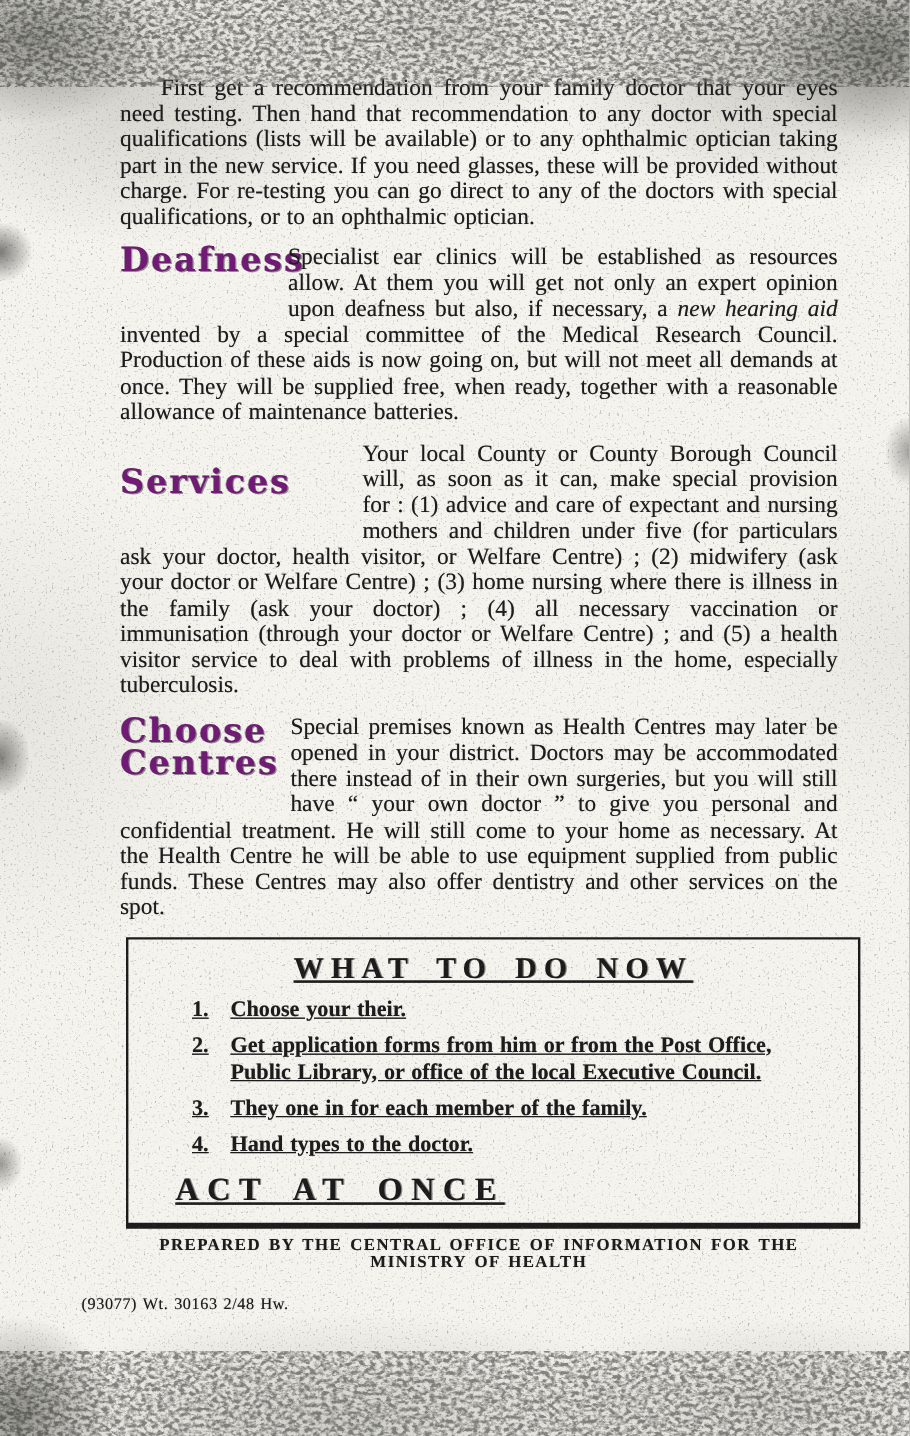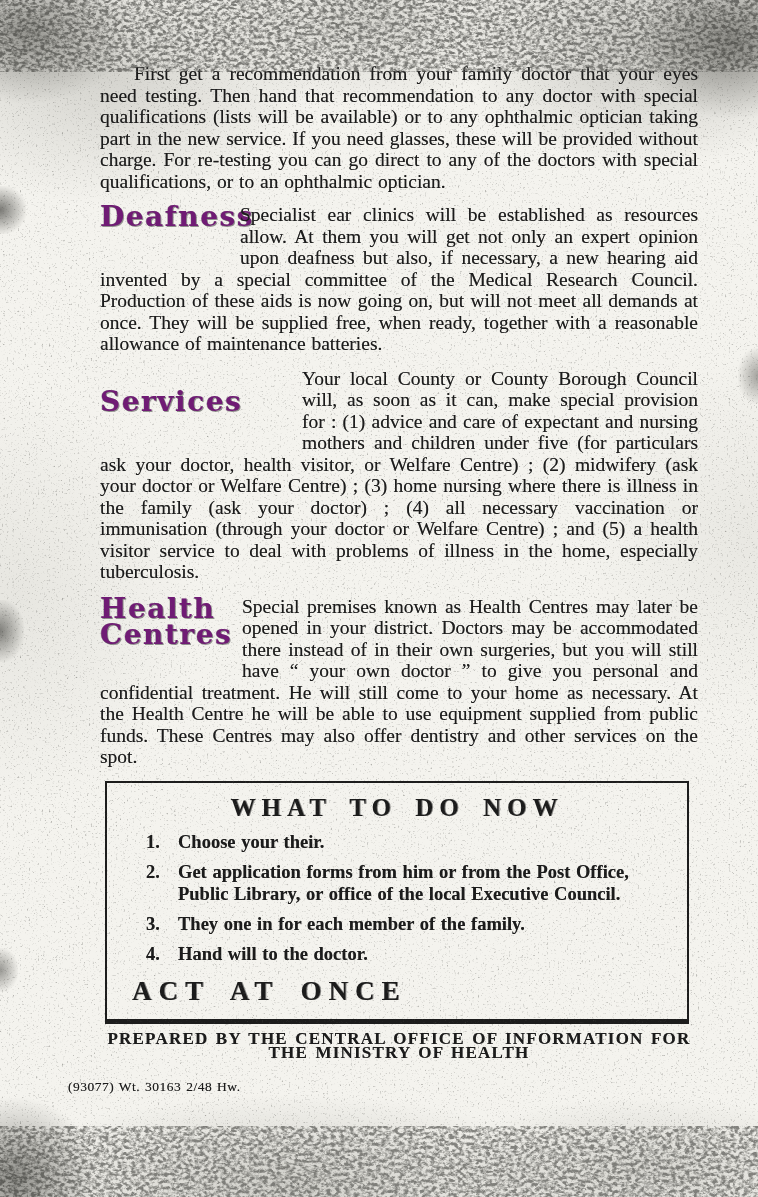--- a/index.html
+++ b/index.html
@@ -35,35 +35,35 @@
   p{margin:0 0 12px;}
   .indent{text-indent:34px;}
   .sec{margin:0 0 13px;}
   .sec-float{float:left;}
   .float-deaf{width:140px;height:44px;}
   .float-hhs{width:202px;height:66px;}
   .float-hc{width:142px;height:66px;}
   .sec-head{font-family:"DejaVu Serif","Liberation Serif",serif;font-weight:bold;
     font-size:28px;line-height:26px;letter-spacing:1.5px;color:#701a75;
     text-shadow:1px 1px 0 rgba(25,25,25,.45), -0.5px 0 0 rgba(25,25,25,.3);}
-  .it{}
+  .it{font-style:italic;}
   .clear{clear:both;}
 
   .box{border:2px solid #1c1c1c;border-bottom-width:5px;margin:9px 0 0 5px;width:530px;
-       padding:8px 25px 10px;}
+       padding:8px 39px 10px;text-decoration:underline;}
   .box-title{text-align:center;font-size:25px;line-height:30px;font-weight:bold;
        letter-spacing:6px;word-spacing:6px;margin:2px 0 8px;
        text-shadow:1px 0 0 rgba(25,25,25,.5);}
   .box-item{display:flex;margin:0 0 8px;padding-left:14px;font-weight:bold;
        font-size:18.5px;line-height:22px;text-align:left;}
   .box-num{width:32px;flex:0 0 32px;}
   .box-act{font-size:27px;line-height:32px;font-weight:bold;
        letter-spacing:7px;word-spacing:8px;margin:10px 0 2px;
        text-shadow:1px 0 0 rgba(25,25,25,.5);}
-  .imprint{text-align:center;font-size:17px;line-height:14px;letter-spacing:1.2px;
+  .imprint{text-align:center;font-size:14px;line-height:14px;letter-spacing:1.2px;
        word-spacing:2px;font-weight:bold;margin:8px 0 0;font-family:"Liberation Serif",serif;}
   .printcode{font-size:13.5px;letter-spacing:.5px;margin:16px 0 0 -32px;text-align:left;}
 </style>
 </head>
 <body>
 
 <svg width="0" height="0" style="position:absolute">
   <filter id="grain-light" x="0" y="0" width="100%" height="100%">
     <feTurbulence type="fractalNoise" baseFrequency="0.55" numOctaves="2" seed="11" stitchTiles="stitch"></feTurbulence>
     <feColorMatrix type="matrix" values="0 0 0 0 0.10  0 0 0 0 0.10  0 0 0 0 0.09  1.4 1.4 1.4 0 -2.35"></feColorMatrix>
@@ -86,42 +86,42 @@
       <div class="clear"></div>
     </div>
 
     <div class="sec">
       <span class="sec-float float-hhs"><br>
         <span class="sec-head">Services</span></span><span>Your local County or County Borough Council will, as soon as it can, make special provision for&nbsp;: (1) advice and care of expectant and nursing mothers and children under five (for particulars ask your doctor, health visitor, or Welfare Centre)&nbsp;;  (2) midwifery (ask your doctor or Welfare Centre)&nbsp;;  (3) home nursing where there is illness in the family (ask your doctor)&nbsp;;  (4) all necessary vaccination or immunisation (through your doctor or Welfare Centre)&nbsp;;  and (5) a health visitor service to deal with problems of illness in the home, especially tuberculosis.</span>
       <div class="clear"></div>
     </div>
 
     <div class="sec">
-      <span class="sec-float float-hc"><span class="sec-head">Health</span><br>
+      <span class="sec-float float-hc"><span class="sec-head">Choose</span><br>
         <span class="sec-head">Centres</span></span><span>Special premises known as Health Centres may later be opened in your district.  Doctors may be accommodated there instead of in their own surgeries, but you will still have “&nbsp;your own doctor&nbsp;” to give you personal and confidential treatment.   He will still come to your home as necessary.  At the Health Centre he will be able to use equipment supplied from public funds.  These Centres may also offer dentistry and other services on the spot.</span>
       <div class="clear"></div>
     </div>
 
     <div class="box">
       <div class="box-title">WHAT TO DO NOW</div>
       <div class="box-item">
         <span class="box-num">1.</span>
         <span>Choose your their.</span>
       </div>
       <div class="box-item">
         <span class="box-num">2.</span>
         <span>Get application forms from him or from the Post Office, Public Library, or office of the local Executive Council.</span>
       </div>
       <div class="box-item">
         <span class="box-num">3.</span>
         <span>They one in for each member of the family.</span>
       </div>
       <div class="box-item">
         <span class="box-num">4.</span>
-        <span>Hand will to the doctor.</span>
+        <span>Hand types to the doctor.</span>
       </div>
       <div class="box-act">ACT AT ONCE</div>
     </div>
 
     <div class="imprint">PREPARED BY THE CENTRAL OFFICE OF INFORMATION FOR THE MINISTRY OF HEALTH</div>
 
     <div class="printcode">(93077)   Wt. 30163   2/48   Hw.</div>
 
   </div>
 

